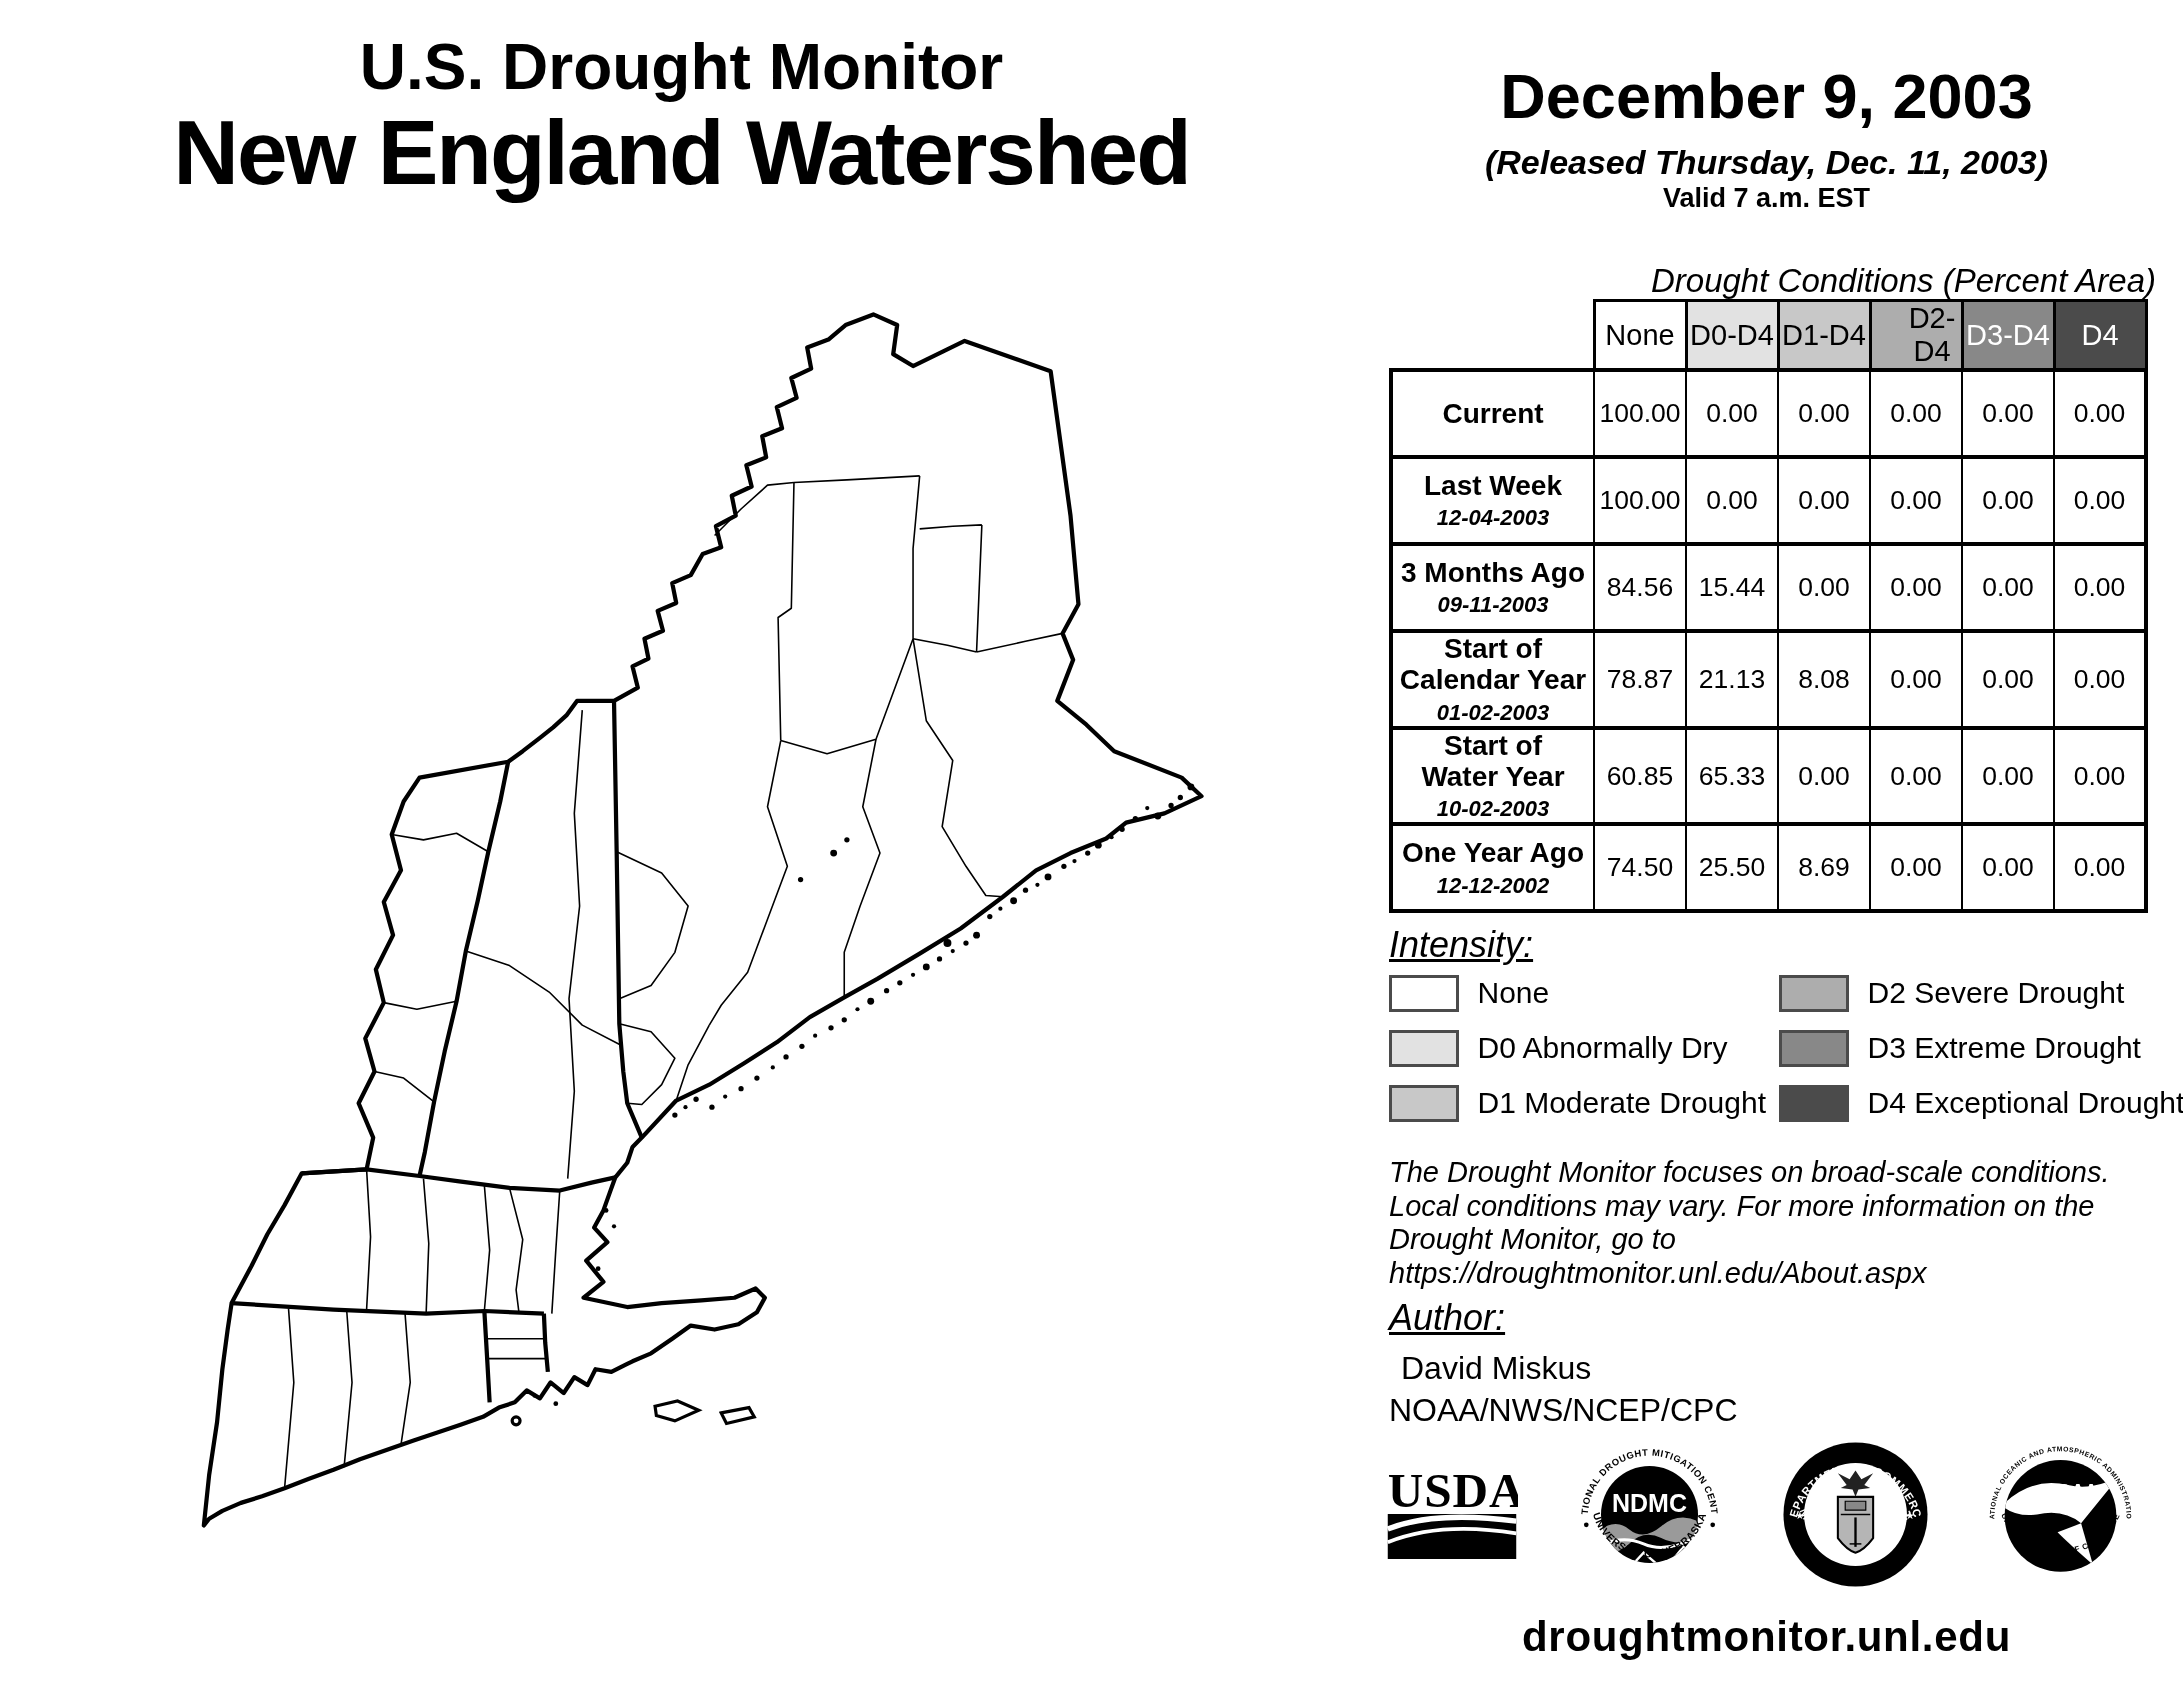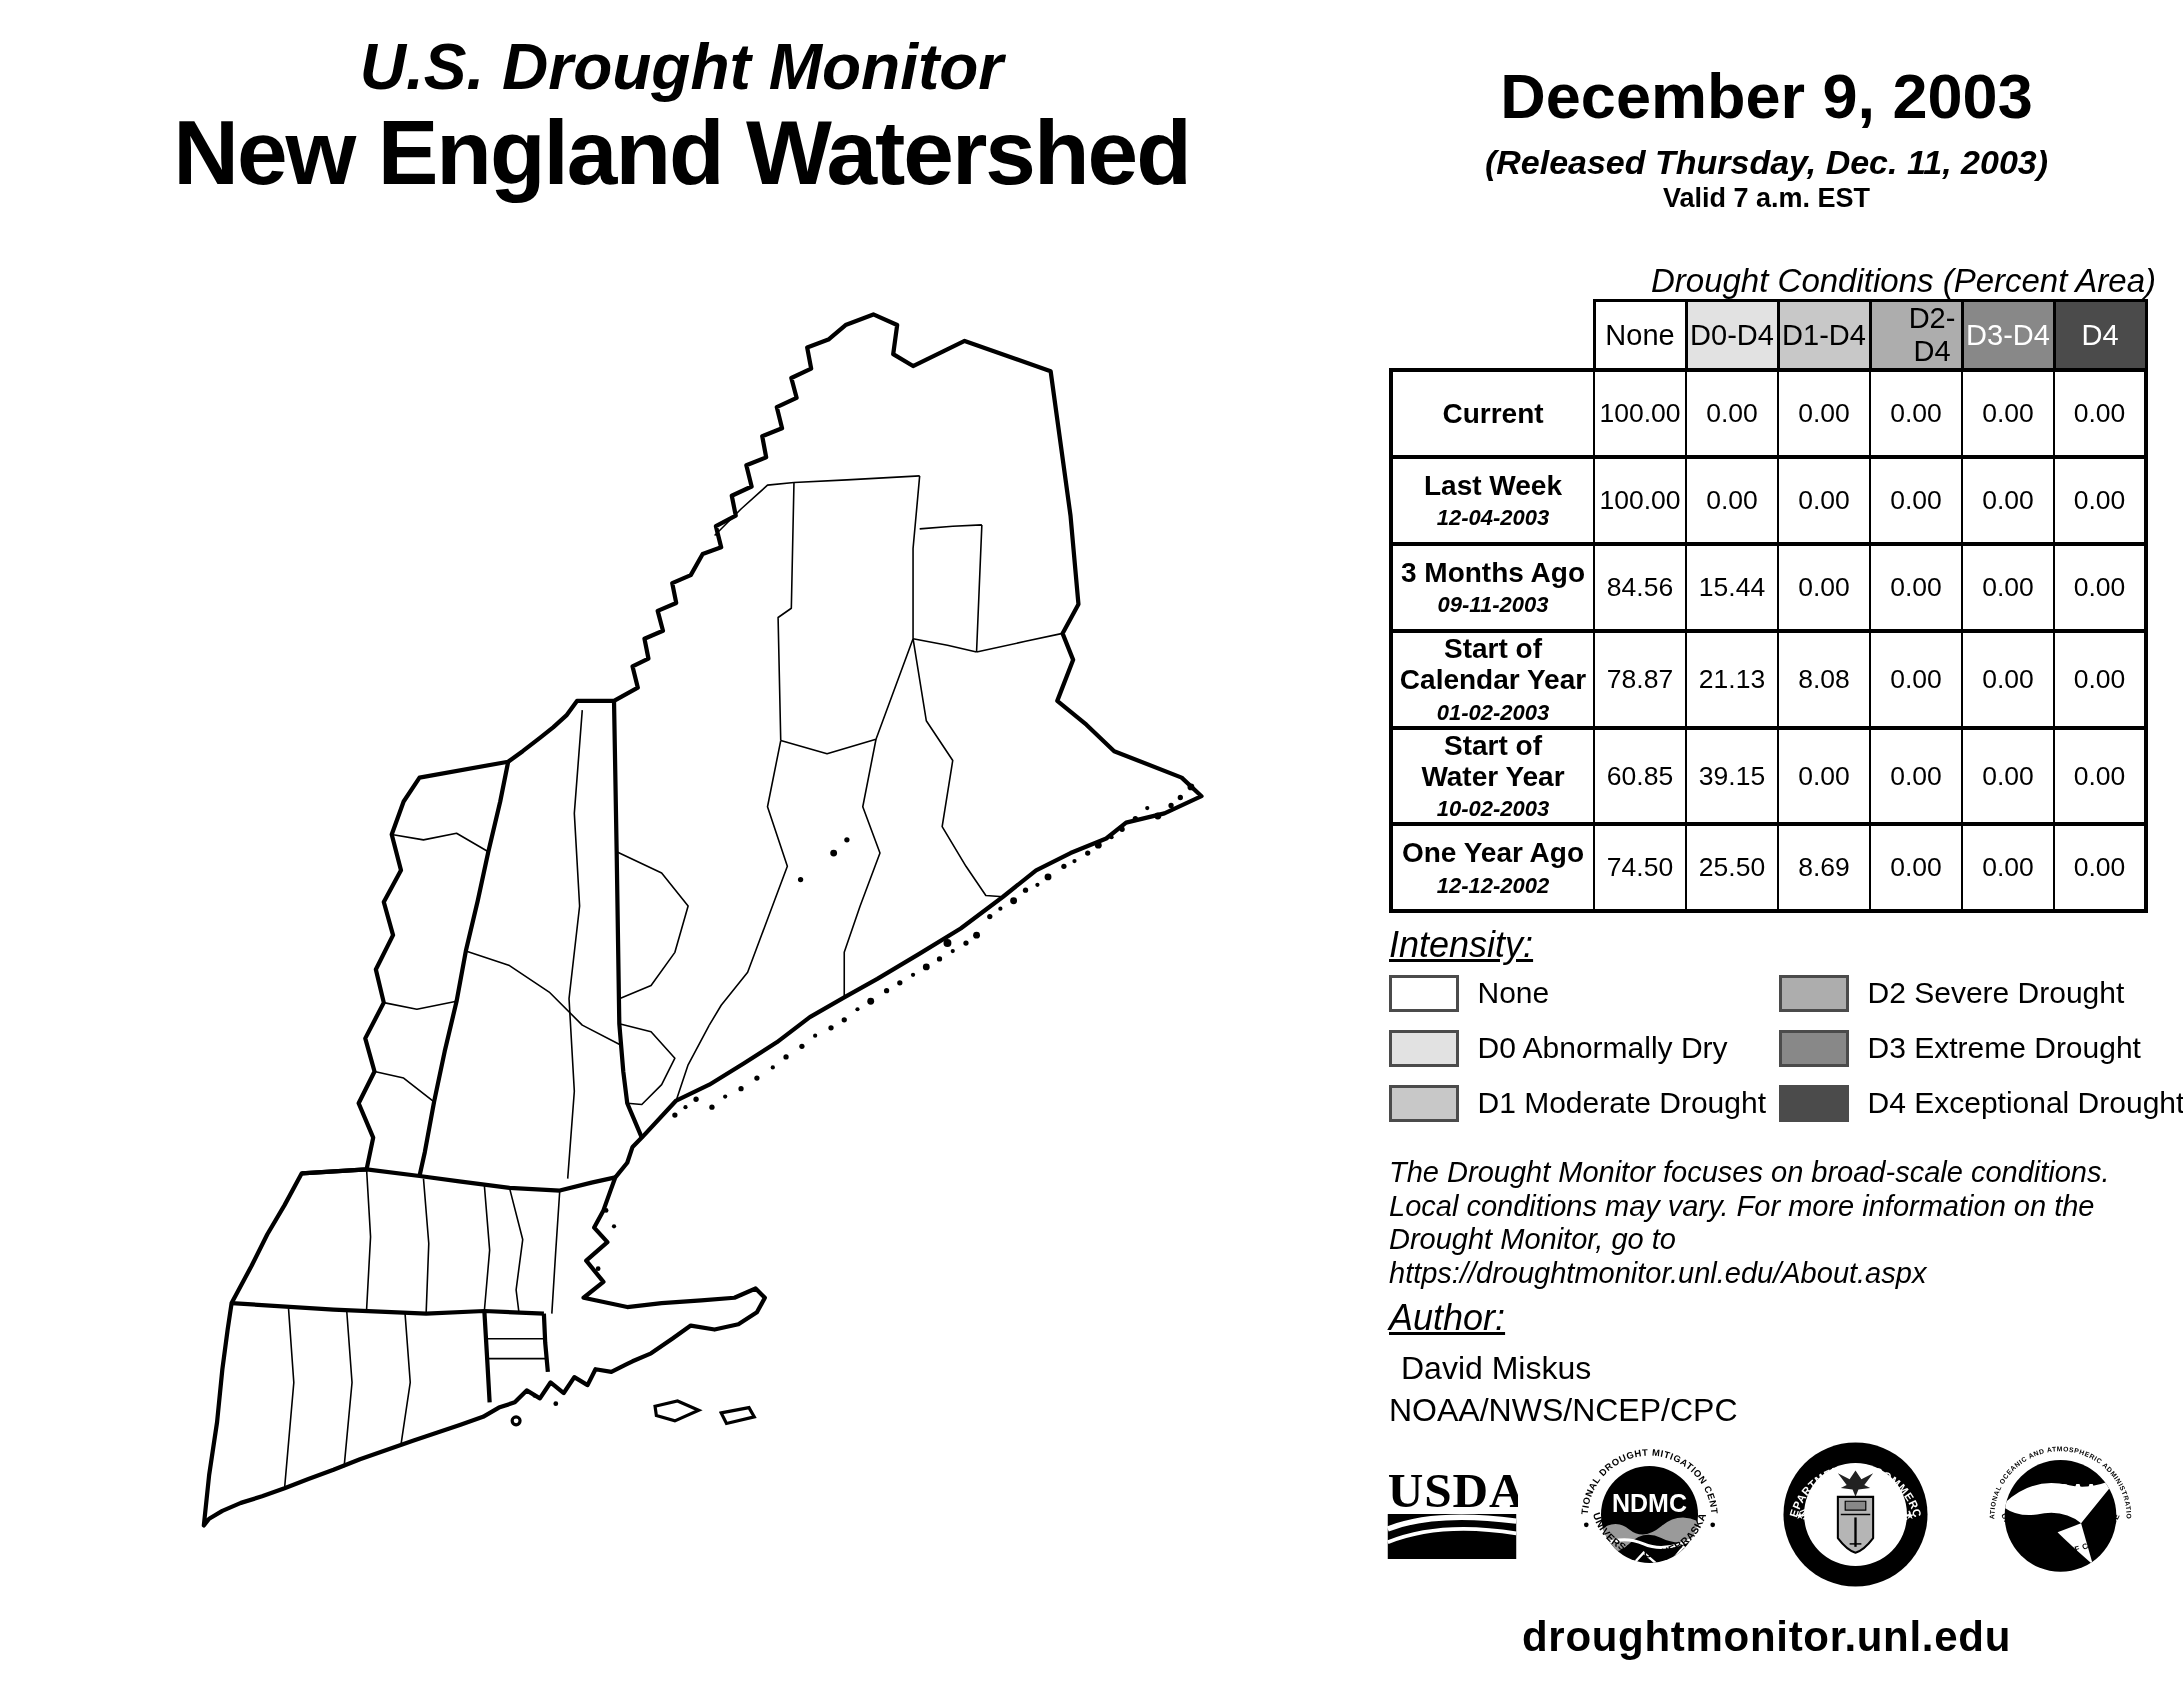--- a/index.html
+++ b/index.html
@@ -6,21 +6,21 @@
   body {
     width:2183px; height:1687px;
     background:#ffffff; color:#000;
     font-family:"Liberation Sans", sans-serif;
     position:relative; overflow:hidden;
   }
   .abs { position:absolute; }
 
   
   #title-block { left:53px; top:32px; width:1257px; text-align:center; }
-  #title-1 { font-size:64px; font-weight:bold; font-style:italic; line-height:1.1; }
+  #title-1 { font-size:64px; font-weight:bold; line-height:1.1; }
   #title-2 { font-size:91px; font-weight:bold; letter-spacing:-2px; line-height:1.05; margin-top:2.6px; }
 
   #date-block { left:1376px; top:65px; width:781px; text-align:center; }
   #date-main { font-size:63px; font-weight:bold; line-height:1.0; }
   #date-released { font-size:34px; font-weight:bold; font-style:italic; margin-top:14.6px; }
   #date-valid { font-size:27px; font-weight:bold; margin-top:1px; }
 
   #table-caption { left:1624px; top:262px; width:559px; text-align:center;
     font-size:33px; font-style:italic; }
 
@@ -171,21 +171,21 @@
       <td class="val">0.00</td>
       <td class="val">0.00</td>
     </tr>
     <tr>
       <th class="rlabel">
         <div class="lbl">Start of
 Water Year</div>
         <div class="ldate">10-02-2003</div>
       </th>
       <td class="val">60.85</td>
-      <td class="val">39.15</td>
+      <td class="val">65.33</td>
       <td class="val">0.00</td>
       <td class="val">0.00</td>
       <td class="val">0.00</td>
       <td class="val">0.00</td>
     </tr>
     <tr>
       <th class="rlabel">
         <div class="lbl">One Year Ago</div>
         <div class="ldate">12-12-2002</div>
       </th>

